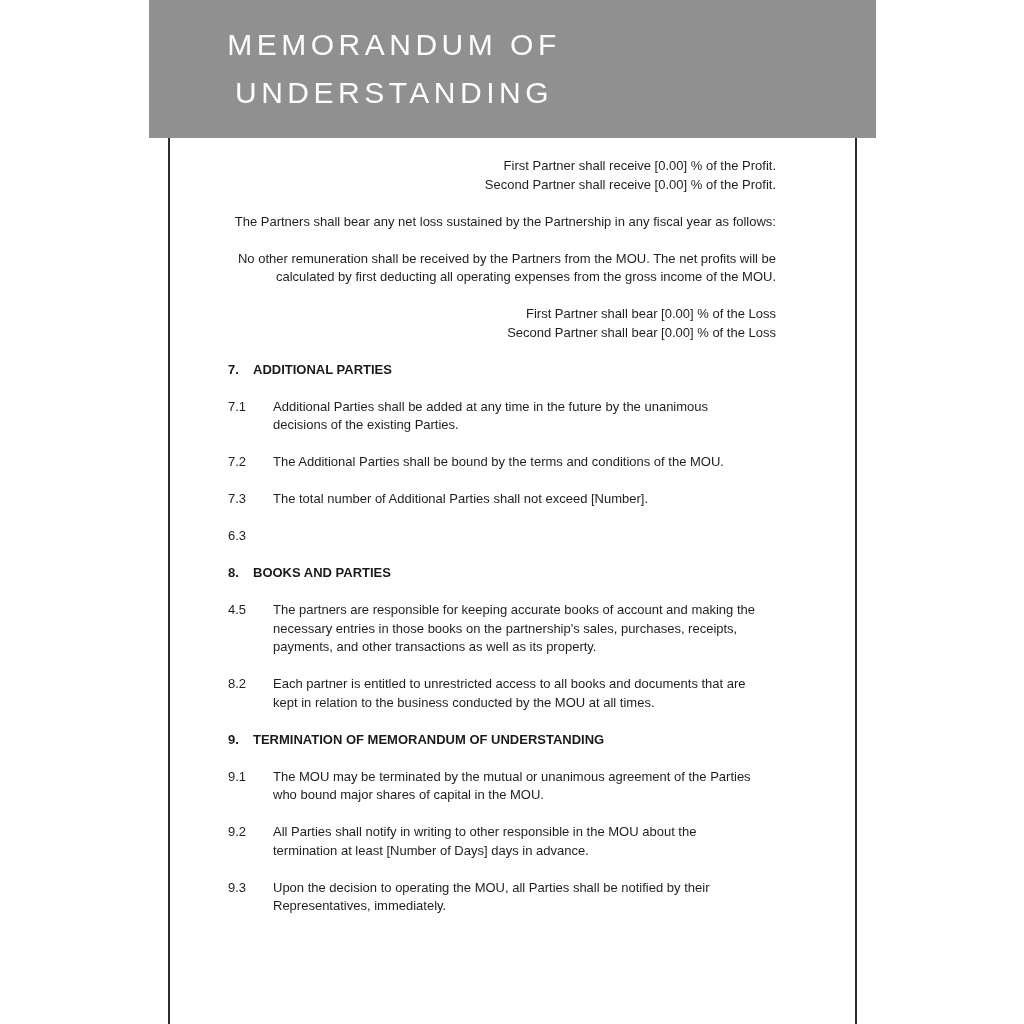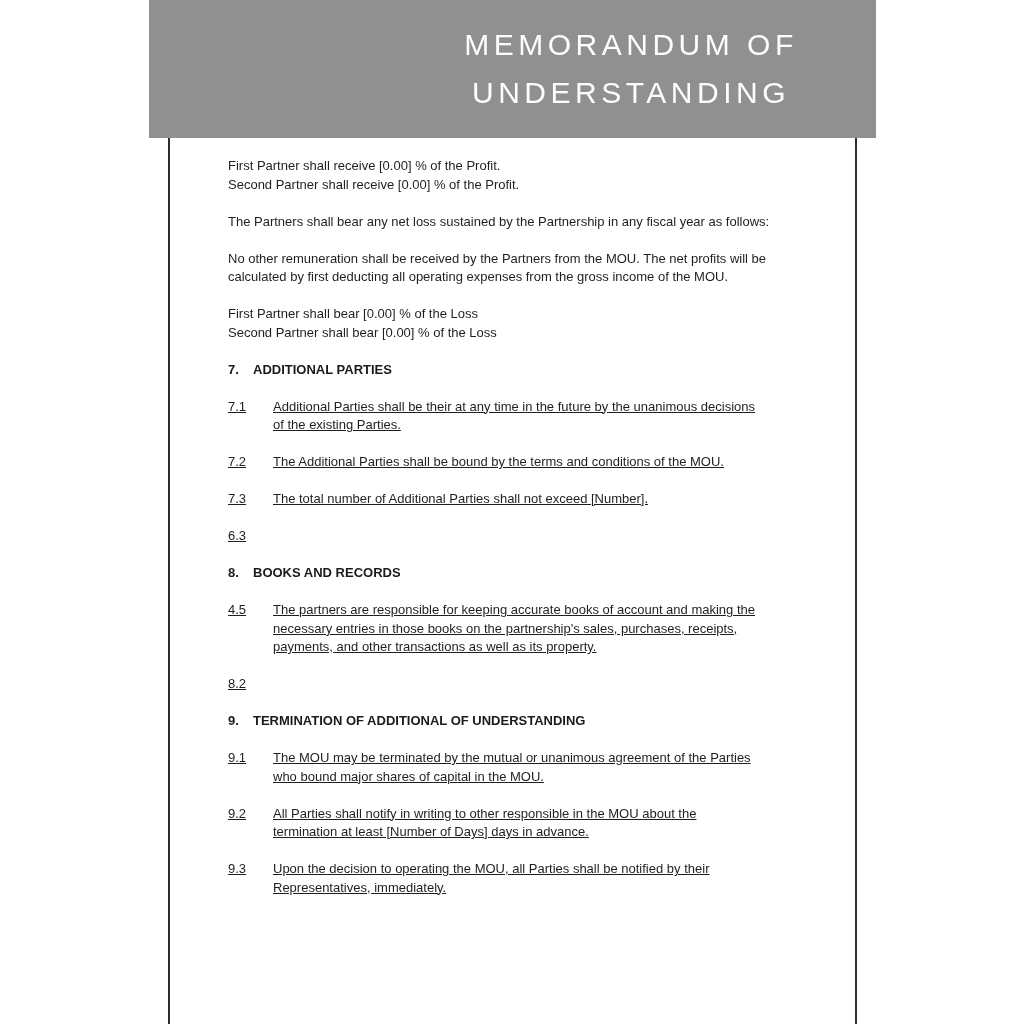--- a/index.html
+++ b/index.html
@@ -18,21 +18,21 @@
   
   .banner {
     position: absolute;
     left: 149px;
     top: 0;
     width: 727px;
     height: 138px;
     background: #909090;
     display: flex;
     align-items: center;
-    justify-content: flex-end;
+    justify-content: flex-start;
   }
   .banner-title {
     width: 490px;
     text-align: center;
     color: #fdfdfd;
     font-size: 30px;
     font-weight: 300;
     letter-spacing: 4.5px;
     line-height: 48px;
     text-transform: uppercase;
@@ -54,37 +54,37 @@
     left: 228px;
     top: 157px;
     width: 570px;
     color: #1f1f1f;
     font-size: 13px;
     line-height: 18.5px;
   }
   .para {
     max-width: 548px;
     margin: 0 0 18.5px 0;
+    text-align: right;
   }
   .para .line { display: block; }
 
   .section-heading {
     display: flex;
     font-weight: 700;
     color: #1a1a1a;
     font-size: 13px;
     margin: 0 0 18.5px 0;
   }
   .section-heading .sec-num {
     flex: 0 0 25px;
   }
   .clause {
     display: flex;
     margin: 0 0 18.5px 0;
-    text-decoration: underline;
   }
   .clause .clause-num {
     flex: 0 0 45px;
   }
   .clause .clause-text {
     max-width: 490px;
   }
 </style>
 </head>
 <body>
@@ -113,49 +113,50 @@
       <span class="line">First Partner shall bear [0.00] % of the Loss</span>
       <span class="line">Second Partner shall bear [0.00] % of the Loss</span>
     </p>
 
     <div class="section-heading">
       <span class="sec-num">7.</span>
       <span class="sec-title">ADDITIONAL PARTIES</span>
     </div>
     <div class="clause">
       <span class="clause-num">7.1</span>
-      <span class="clause-text">Additional Parties shall be their at any time in the future by the unanimous decisions of the existing Parties.</span>
+      <span class="clause-text">Additional Parties shall be added at any time in the future by the unanimous decisions of the existing Parties.</span>
     </div>
     <div class="clause">
       <span class="clause-num">7.2</span>
       <span class="clause-text">The Additional Parties shall be bound by the terms and conditions of the MOU.</span>
     </div>
     <div class="clause">
       <span class="clause-num">7.3</span>
       <span class="clause-text">The total number of Additional Parties shall not exceed [Number].</span>
     </div>
     <div class="clause">
       <span class="clause-num">6.3</span>
     </div>
 
     <div class="section-heading">
       <span class="sec-num">8.</span>
-      <span class="sec-title">BOOKS AND RECORDS</span>
+      <span class="sec-title">BOOKS AND PARTIES</span>
     </div>
     <div class="clause">
       <span class="clause-num">4.5</span>
       <span class="clause-text">The partners are responsible for keeping accurate books of account and making the necessary entries in those books on the partnership's sales, purchases, receipts, payments, and other transactions as well as its property.</span>
     </div>
     <div class="clause">
       <span class="clause-num">8.2</span>
+      <span class="clause-text">Each partner is entitled to unrestricted access to all books and documents that are kept in relation to the business conducted by the MOU at all times.</span>
     </div>
 
     <div class="section-heading">
       <span class="sec-num">9.</span>
-      <span class="sec-title">TERMINATION OF ADDITIONAL OF UNDERSTANDING</span>
+      <span class="sec-title">TERMINATION OF MEMORANDUM OF UNDERSTANDING</span>
     </div>
     <div class="clause">
       <span class="clause-num">9.1</span>
       <span class="clause-text">The MOU may be terminated by the mutual or unanimous agreement of the Parties who bound major shares of capital in the MOU.</span>
     </div>
     <div class="clause">
       <span class="clause-num">9.2</span>
       <span class="clause-text">All Parties shall notify in writing to other responsible in the MOU about the termination at least [Number of Days] days in advance.</span>
     </div>
     <div class="clause">

